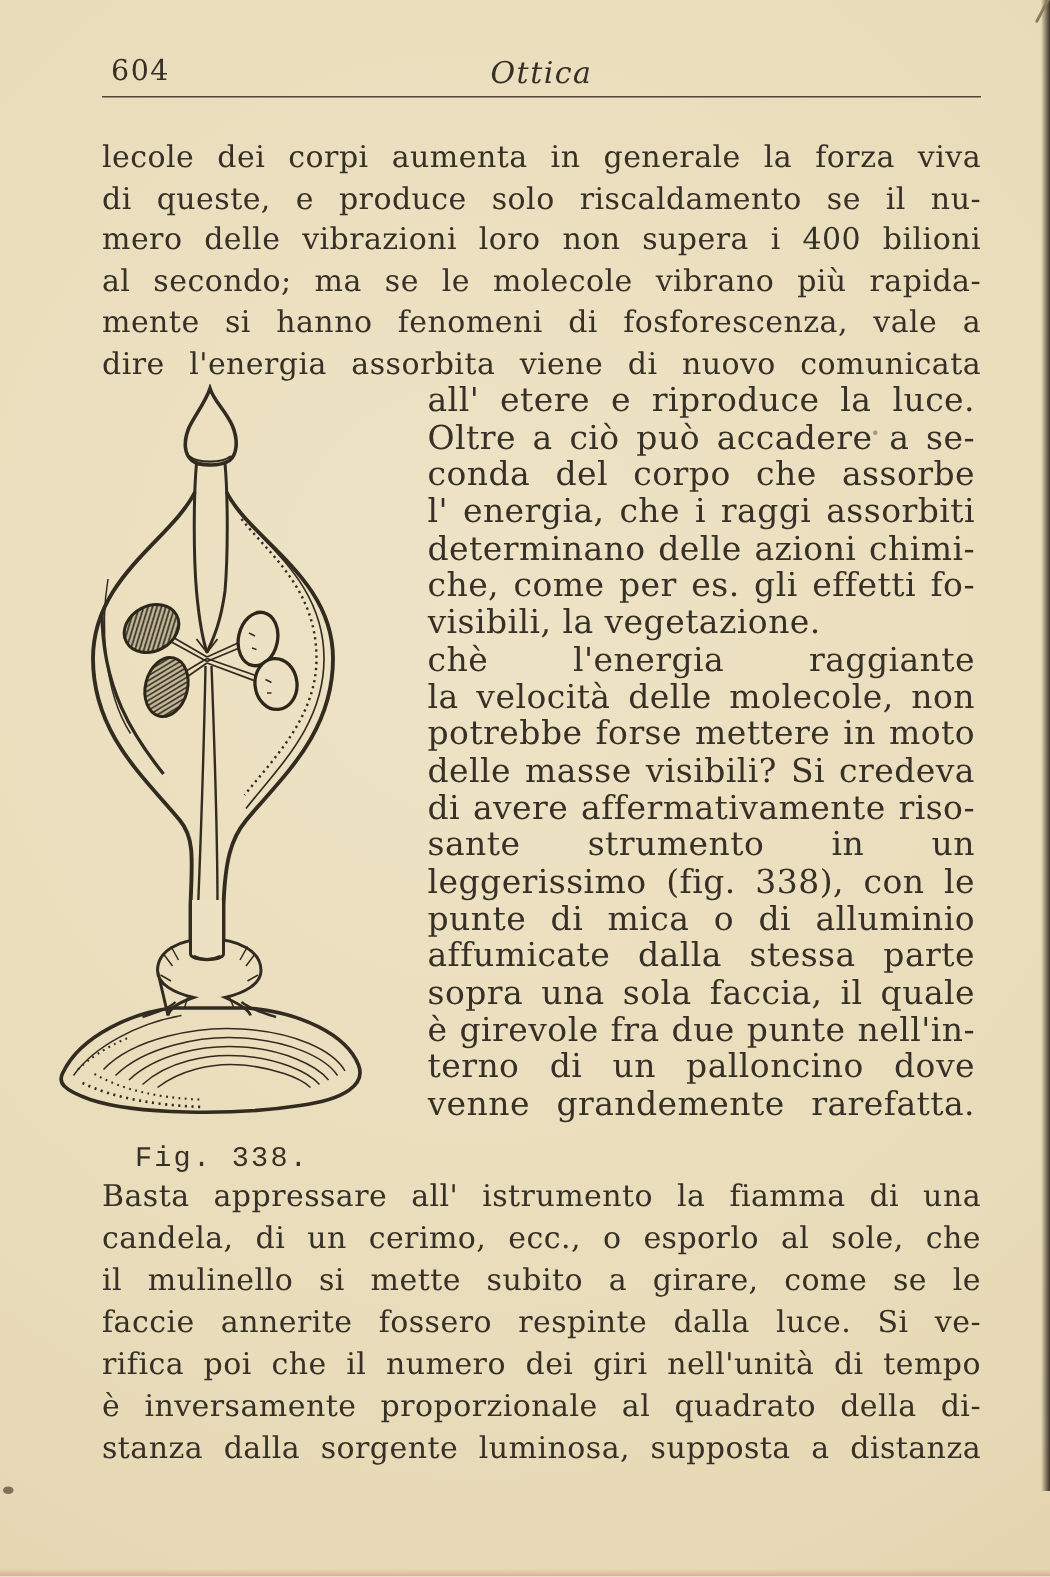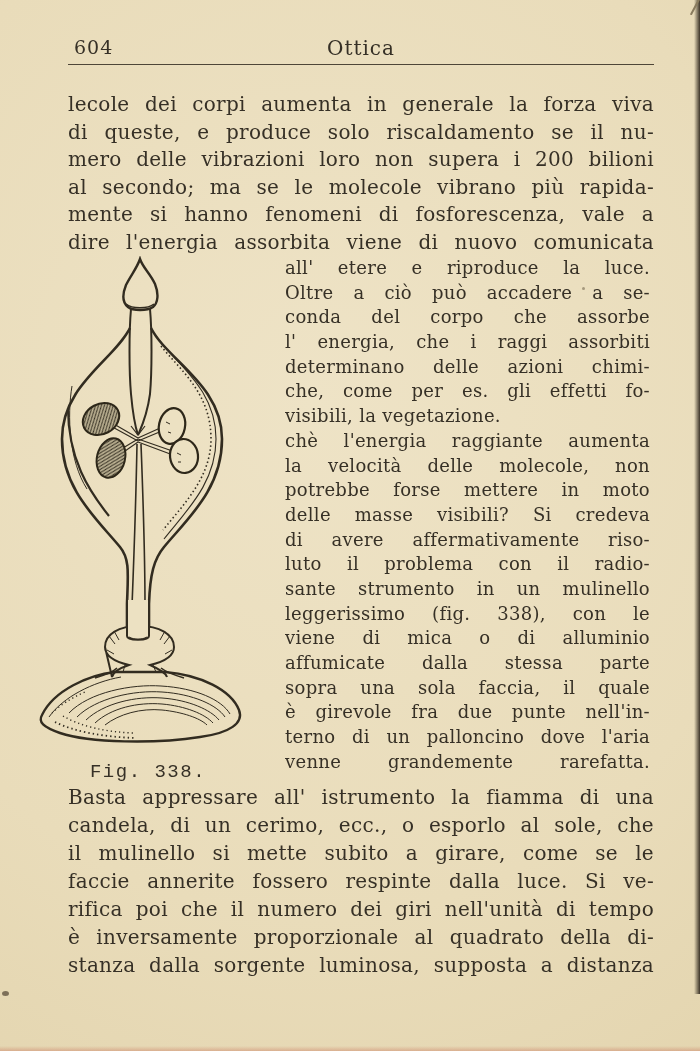--- a/index.html
+++ b/index.html
@@ -7,39 +7,39 @@
     width:700px;height:1051px;position:relative;overflow:hidden;
     font-family:"DejaVu Serif","Liberation Serif",serif;
     color:#363026;
     background:
       radial-gradient(ellipse 130% 95% at 45% 38%, #eee3c6 0%, #e9dcba 52%, #e2d3ac 88%, #dccca4 100%);
   }
   .content{position:absolute;left:68px;top:0;width:586px;}
   
   .pheader{position:relative;height:38px;margin-top:26px;border-bottom:1.6px solid #4e4638;}
   .pnum{position:absolute;left:6px;bottom:6px;font-size:19px;letter-spacing:1px;}
-  .ptitle{position:absolute;left:0;right:0;bottom:4px;text-align:center;font-size:20px;letter-spacing:1px;}
+  .ptitle{position:absolute;left:0;right:0;bottom:4px;text-align:center;font-style:italic;font-size:20px;letter-spacing:1px;}
   
   .tl{
     text-align:justify;text-align-last:justify;
     overflow:hidden;white-space:normal;
     letter-spacing:0.3px;
   }
   .tl.nj{text-align-last:left;}
   .tl .it{}
   .tl .bo{font-weight:bold;}
   .intro{margin-top:26px;}
   .intro .tl, .bottom .tl{height:27.5px;line-height:27.5px;font-size:20px;}
   .bottom .tl{height:28px;line-height:28px;}
   .middle{margin-left:-33px;width:615px;display:flex;}
   .figwrap{width:250px;flex:0 0 250px;position:relative;}
   .figwrap svg{display:block;}
   .figcaption{width:226px;margin-top:5px;text-align:center;font-size:19px;letter-spacing:1.5px;font-family:Liberation Mono, monospace;}
   .colwrap{flex:1;min-width:0;padding-top:0;}
-  .colwrap .tl{height:24.7px;line-height:24.7px;font-size:18px;}
+  .colwrap .tl{height:24.7px;line-height:24.7px;font-size:22px;}
   .tl.ind{text-indent:55px;}
   
   .edge-right{position:absolute;top:0;right:0;width:6px;height:994px;
     background:linear-gradient(to right, rgba(22,15,8,0), rgba(22,15,8,0.82));}
   .edge-bottom{position:absolute;left:0;bottom:0;width:100%;height:5px;
     background:linear-gradient(to bottom, rgba(201,124,99,0), rgba(201,124,99,0.45));}
   .corner-mark{position:absolute;top:-2px;right:4px;width:2px;height:18px;
     background:#8a7c5e;transform:rotate(28deg);border-radius:2px;}
   .speck-a{position:absolute;left:2px;top:991px;width:7px;height:5px;background:rgba(40,28,14,0.55);border-radius:50%;}
   .speck-b{position:absolute;left:582px;top:287px;width:3px;height:3px;background:rgba(60,48,28,0.4);border-radius:50%;}
@@ -51,21 +51,21 @@
 <div class="content">
 
   <div class="pheader">
     <span class="pnum">604</span>
     <span class="ptitle">Ottica</span>
   </div>
 
   <div class="intro">
       <div class="tl"><span>lecole dei corpi aumenta in generale la forza viva</span></div>
       <div class="tl"><span>di queste, e produce solo riscaldamento se il nu-</span></div>
-      <div class="tl"><span>mero delle vibrazioni loro non supera i 200 bilioni</span></div>
+      <div class="tl"><span>mero delle vibrazioni loro non supera i 400 bilioni</span></div>
       <div class="tl"><span>al secondo; ma se le molecole vibrano più rapida-</span></div>
       <div class="tl"><span>mente si hanno fenomeni di </span><span class="it">fosforescenza,</span><span> vale a</span></div>
       <div class="tl"><span>dire l'energia assorbita viene di nuovo comunicata</span></div>
     </div>
 
   <div class="middle">
 
     <div class="figwrap">
       <svg width="240" height="500" viewBox="0 0 240 500">
         <defs>
@@ -157,24 +157,23 @@
         <div class="tl"><span>conda del corpo che assorbe</span></div>
         <div class="tl"><span>l' energia, che i raggi assorbiti</span></div>
         <div class="tl"><span>determinano delle azioni chimi-</span></div>
         <div class="tl"><span>che, come per es. gli effetti fo-</span></div>
         <div class="tl nj"><span>visibili, la vegetazione.</span></div>
         <div class="tl"><span>chè l'energia raggiante aumenta</span></div>
         <div class="tl"><span>la velocità delle molecole, non</span></div>
         <div class="tl"><span>potrebbe forse mettere in moto</span></div>
         <div class="tl"><span>delle masse visibili? Si credeva</span></div>
         <div class="tl"><span>di avere affermativamente riso-</span></div>
-        <div class="tl"><span>luto il problema con il </span><span class="it">radio-</span></div>
         <div class="tl"><span>sante strumento in un mulinello</span></div>
         <div class="tl"><span>leggerissimo (fig. 338), con le</span></div>
-        <div class="tl"><span>viene di mica o di alluminio</span></div>
+        <div class="tl"><span>punte di mica o di alluminio</span></div>
         <div class="tl"><span>affumicate dalla stessa parte</span></div>
         <div class="tl"><span>sopra una sola faccia, il quale</span></div>
         <div class="tl"><span>è girevole fra due punte nell'in-</span></div>
         <div class="tl"><span>terno di un palloncino dove l'aria</span></div>
         <div class="tl"><span>venne grandemente rarefatta.</span></div>
       </div>
   </div>
 
   <div class="bottom">
       <div class="tl"><span>Basta appressare all' istrumento la fiamma di una</span></div>

